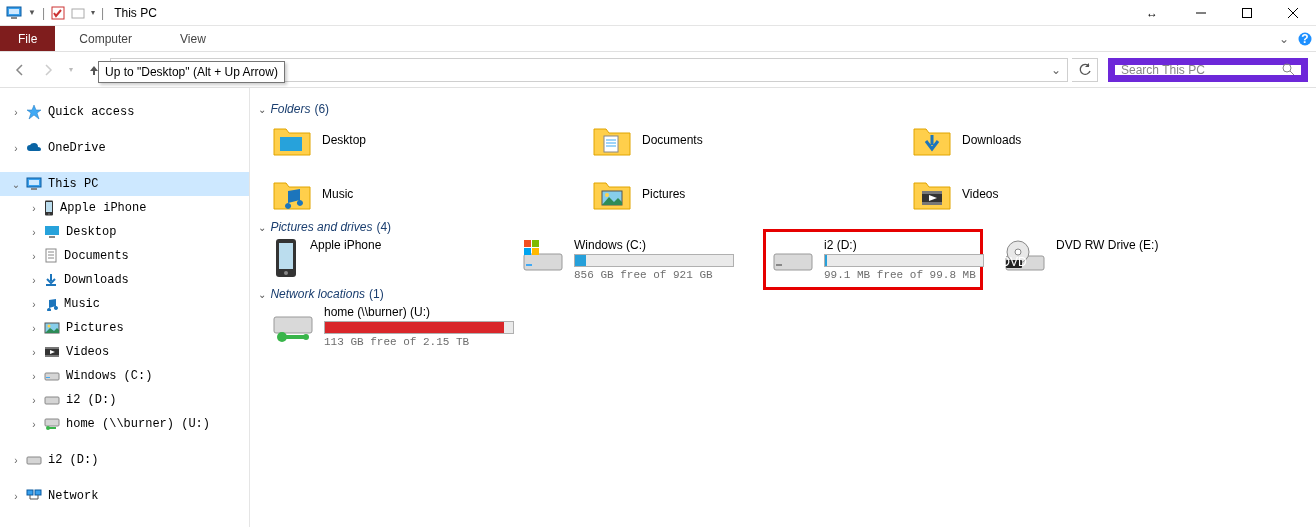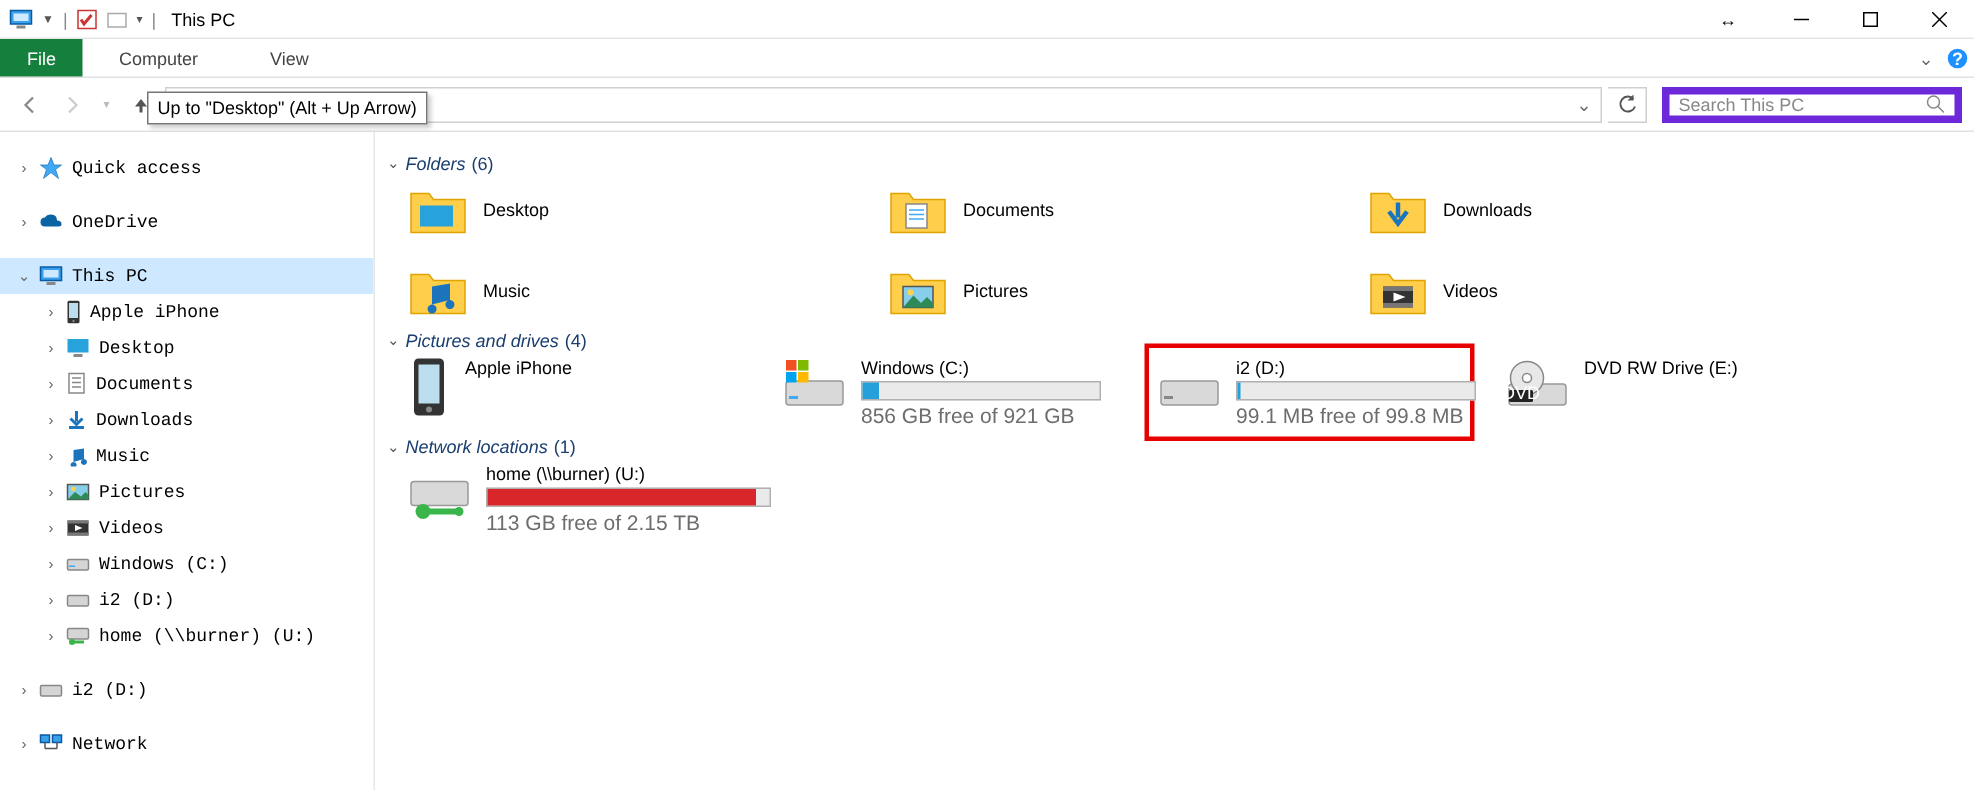--- a/index.html
+++ b/index.html
@@ -4,36 +4,36 @@
 <style>
   * { box-sizing: border-box; margin: 0; padding: 0; font-family: "Segoe UI", Tahoma, sans-serif; font-size: 12px; }
   body { background: #fff; width: 1316px; height: 527px; overflow: hidden; color:#000; }
   .titlebar { height: 26px; display: flex; align-items: center; border-bottom:1px solid #e5e5e5; }
   .titlebar .qat { display:flex; align-items:center; gap:6px; padding:0 6px; }
   .titlebar .qat .sep{color:#888;}
   .titlebar .spacer { flex:1; }
   .winbtn { width:46px; height:26px; display:flex; align-items:center; justify-content:center; }
   .winbtn svg { stroke:#000; }
   .ribbontabs { height:26px; display:flex; align-items:stretch; border-bottom:1px solid #e1e1e1; }
-  .ribbontabs .file { background:#15803d; color:#fff; padding:0 18px; display:flex; align-items:center; }
+  .ribbontabs .file { background:#7f1d1d; color:#fff; padding:0 18px; display:flex; align-items:center; }
   .ribbontabs .tab { padding:0 24px; display:flex; align-items:center; color:#444; }
   .ribbontabs .rightgap{flex:1;}
   .ribbontabs .chev{width:20px;display:flex;align-items:center;justify-content:center;color:#666;}
   .ribbontabs .help{width:22px;display:flex;align-items:center;justify-content:center;}
   .navrow { height:36px; display:flex; align-items:center; gap:4px; padding:0 8px; border-bottom:1px solid #e1e1e1; }
   .navbtn { width:24px; height:24px; display:flex; align-items:center; justify-content:center; color:#555;}
   .navbtn.dis{color:#bbb;}
   .addr { flex:1; height:24px; border:1px solid #cfcfcf; display:flex; align-items:center; padding:0 2px; position:relative;}
   .addr .pcicon{margin:0 4px;}
   .addr .seg{padding:0 4px;}
   .addr .tri{color:#666;padding:0 4px;}
   .addr .tail{flex:1;}
   .addr .drop{width:18px;display:flex;align-items:center;justify-content:center;color:#666;}
   .refresh{width:26px;height:24px;border:1px solid #cfcfcf;border-left:none;display:flex;align-items:center;justify-content:center;}
-  .search{width:200px;height:24px;border:5px solid #6d28d9;display:flex;align-items:center;padding:0 6px;color:#888;margin-left:6px;}
+  .search{width:200px;height:24px;border:7px solid #6d28d9;display:flex;align-items:center;padding:0 6px;color:#888;margin-left:6px;}
   .search .ph{flex:1;}
   .tooltip{position:absolute; left:98px; top:61px; background:#fff; border:1px solid #767676; padding:3px 6px; font-size:12px; z-index:50; box-shadow:2px 2px 3px rgba(0,0,0,0.2);}
   .main{display:flex; height:calc(527px - 26px - 26px - 36px);}
   .tree{width:250px; border-right:1px solid #e5e5e5; padding-top:12px; overflow:hidden;}
   .tree .node{display:flex; align-items:center; height:24px; padding-left:10px; gap:4px;}
   .tree .node.selected{background:#cde8ff;}
   .tree .node .tw{width:12px; text-align:center; color:#666; font-size:10px;}
   .tree .node .lbl{padding-left:2px;font-family:Liberation Mono, monospace;}
   .tree .lvl0{padding-left:10px;}
   .tree .lvl1{padding-left:28px;}
@@ -45,21 +45,21 @@
   .grouphdr .gcount{color:#1a3e6f;}
   .foldergrid{display:flex; flex-wrap:wrap; column-gap:120px; row-gap:14px; padding-left:14px;}
   .folderitem{display:flex; align-items:center; width:200px; height:40px; gap:10px;}
   .fname{color:#000;}
   .drivegrid{display:flex; flex-wrap:wrap; column-gap:30px; row-gap:14px; padding-left:14px;}
   .driveitem{display:flex; align-items:flex-start; width:220px; gap:10px;}
   .driveitem .dicon{flex-shrink:0;}
   .driveitem .dtext{flex:1;}
   .drivebar{width:160px;height:13px;border:1px solid #b0b0b0; background:#eaeaea; margin-top:2px; position:relative;}
   .drivebar .fill{position:absolute;left:0;top:0;bottom:0;}
-  .dfree{color:#6d6d6d; font-size:14px; margin-top:2px;}
+  .dfree{color:#6d6d6d; font-size:11px; margin-top:2px;font-family:Liberation Mono, monospace;}
   .highlight{border:3px solid #e60000; padding:6px; margin:-9px;}
   
   svg{display:block;}
 </style>
 </head>
 <body>
 
 <div class="titlebar">
   <div class="qat">
     <span>

